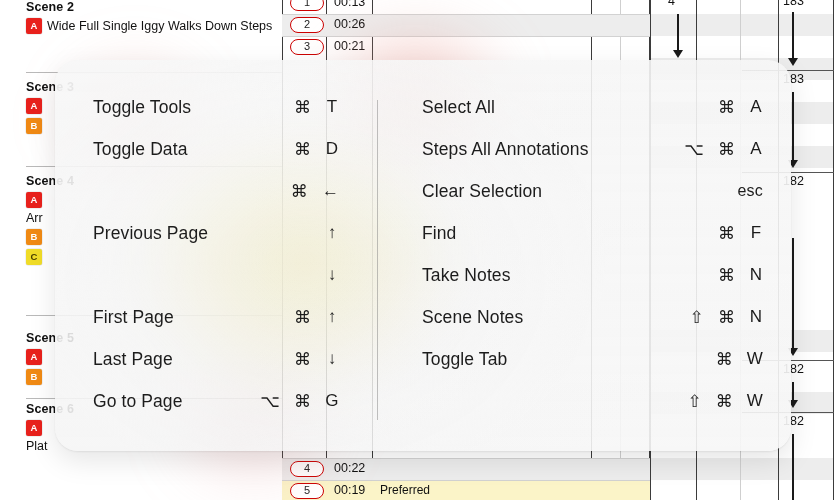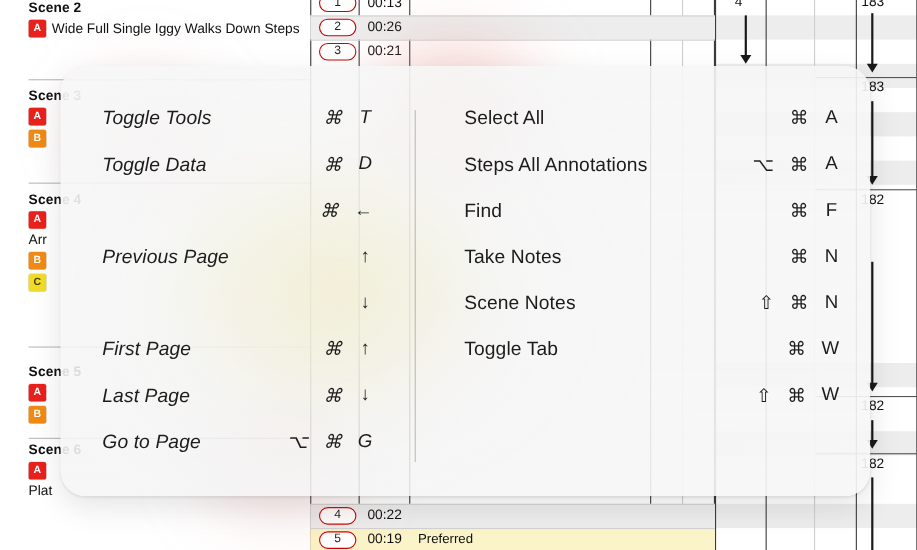--- a/index.html
+++ b/index.html
@@ -109,21 +109,21 @@
     position:absolute; inset:0; border-radius:23px;
     background:
       radial-gradient(ellipse 300px 230px at 250px 200px, rgba(255,255,255,.06) 0%, rgba(250,250,250,.30) 60%, rgba(248,248,248,.55) 100%),
       linear-gradient(180deg, rgba(255,255,255,.22), rgba(255,255,255,.05));
     pointer-events:none;
   }
   #menu {
     position:absolute; inset:0; display:flex; padding:26px 0 24px 0;
   }
   .col { position:relative; }
-  .col.left  { width:322px; padding-left:38px;font-style:italic; }
+  .col.left  { width:322px; padding-left:38px; }
   .col.right { width:auto; flex:1; padding-left:45px; }
   #col-divider {
     position:absolute; left:322px; top:40px; width:1px; height:320px;
     background:rgba(120,120,120,.45);
   }
   .mitem {
     position:relative; height:42px; display:flex; align-items:center;
     color:#1c1c1c; font-size:17.5px; letter-spacing:.1px; white-space:nowrap;
   }
   .mlabel { flex:0 0 auto; }
@@ -352,20 +352,26 @@
         </div>
         <div class="mitem">
           <span class="mlabel">Steps All Annotations</span>
           <span class="mkeys">
             <span class="key">⌥</span>
             <span class="key">⌘</span>
             <span class="key">A</span>
           </span>
         </div>
         <div class="mitem">
+          <span class="mlabel">Clear Selection</span>
+          <span class="mkeys">
+            <span class="key esc">esc</span>
+          </span>
+        </div>
+        <div class="mitem">
           <span class="mlabel">Find</span>
           <span class="mkeys">
             <span class="key">⌘</span>
             <span class="key">F</span>
           </span>
         </div>
         <div class="mitem">
           <span class="mlabel">Take Notes</span>
           <span class="mkeys">
             <span class="key">⌘</span>

